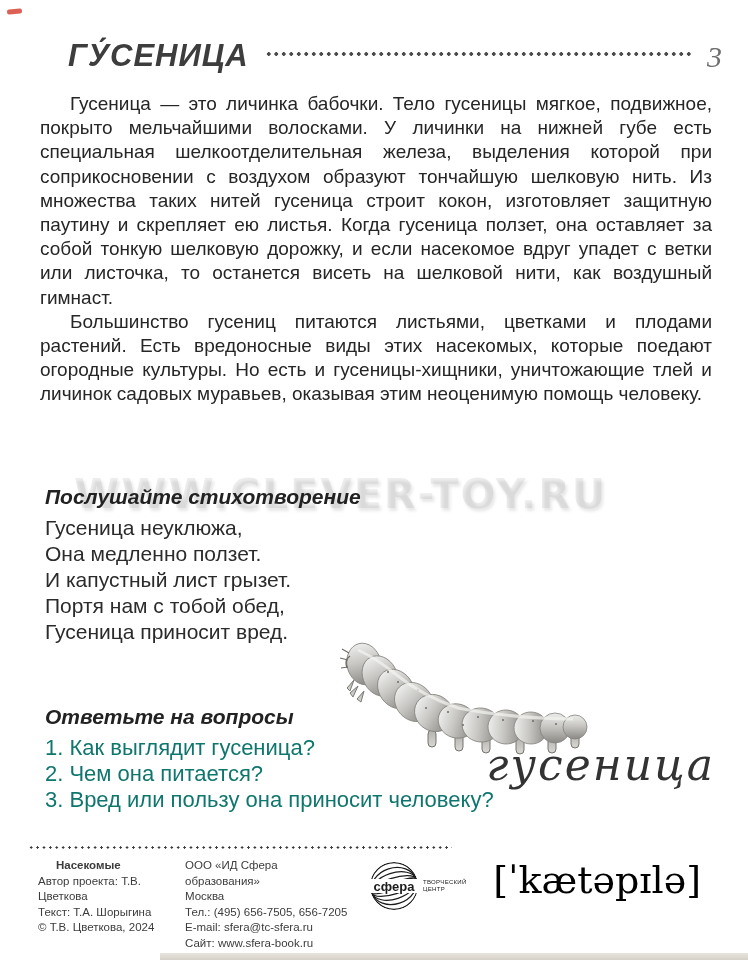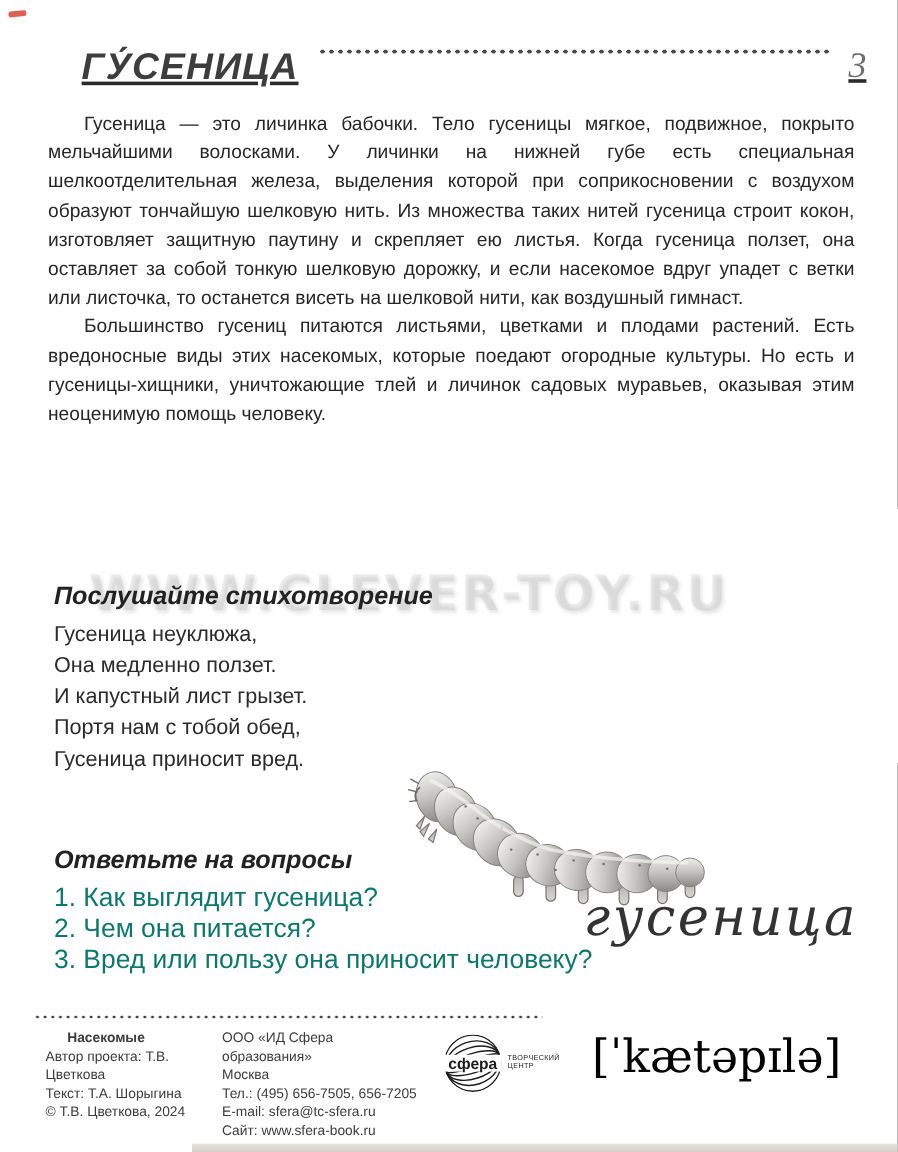--- a/index.html
+++ b/index.html
@@ -7,44 +7,44 @@
     position:relative;width:748px;height:960px;background:#ffffff;
     font-family:"Liberation Sans",sans-serif;color:#2b2b2b;overflow:hidden;
     margin:0 auto;
   }
   
   .corner-mark{position:absolute;top:9px;left:7px;width:15px;height:5px;
     background:#d94f43;border-radius:2px;transform:rotate(-6deg);opacity:.9;}
   .bottom-strip{position:absolute;bottom:0;left:160px;right:0;height:7px;
     background:linear-gradient(#e3dfd8,#cfc9be);opacity:.85;}
   
-  .title-row{position:absolute;top:40px;left:68px;right:26px;display:flex;align-items:flex-start;text-decoration:underline;}
+  .title-row{position:absolute;top:40px;left:68px;right:26px;display:flex;align-items:center;}
   .page-title{font-size:31px;font-weight:bold;font-style:italic;color:#3d3d3d;
     letter-spacing:1px;white-space:nowrap;line-height:1;}
   .leader-dots{flex:1;height:6px;margin:0 14px 4px 16px;
     background-image:radial-gradient(circle,#4a4a4a 1.7px,transparent 1.9px);
     background-size:7.5px 6px;background-repeat:repeat-x;background-position:0 50%;}
   .page-number{font-family:"Liberation Serif",serif;font-style:italic;
     font-size:30px;color:#6e6e6e;line-height:1;margin-bottom:-2px;}
   
   .body-text{position:absolute;top:92px;left:40px;width:672px;}
   .body-text p{margin:0;text-align:justify;text-indent:30px;
-    font-size:16px;line-height:24.2px;color:#262626;}
+    font-size:19px;line-height:24.2px;color:#262626;}
   
   .watermark{position:absolute;top:470px;left:74px;width:670px;
     font-family:"DejaVu Sans",sans-serif;font-weight:bold;font-size:41px;
     letter-spacing:2px;color:rgba(125,125,125,0.13);
     text-shadow:2px 3px 3px rgba(110,110,110,0.16);white-space:nowrap;
     pointer-events:none;}
   
   .section-heading{font-size:21px;font-weight:bold;font-style:italic;
     color:#222;margin:12px 0 5px 0;line-height:26px;}
   .poem-col{position:absolute;top:472px;left:45px;width:385px;}
   .riddle-col{position:absolute;top:472px;left:432px;width:300px;}
-  .verse-line{font-size:18px;line-height:26px;color:#2b2b2b;}
+  .verse-line{font-size:21px;line-height:26px;color:#2b2b2b;}
   .riddle-answer{font-size:20.5px;line-height:27px;font-style:italic;
     color:#2b2b2b;padding-left:112px;}
   .questions{position:absolute;top:692px;left:45px;width:470px;}
   .question-item{font-size:22px;line-height:26px;color:#0f766e;}
   
   .caterpillar{position:absolute;top:620px;left:328px;width:268px;height:142px;}
   
   .vocab-ru{position:absolute;top:743px;right:33px;
     font-family:"DejaVu Serif",serif;font-style:italic;font-size:44px;
     color:#333;letter-spacing:2px;line-height:1;}

